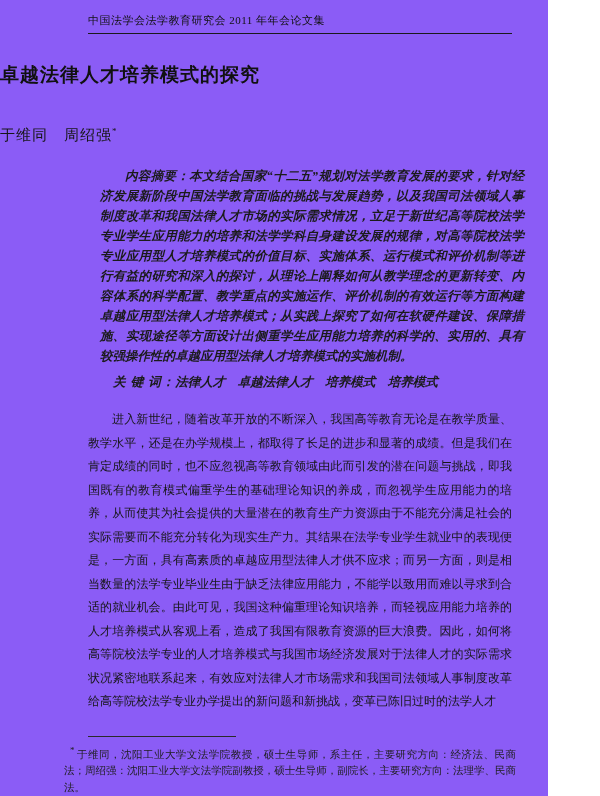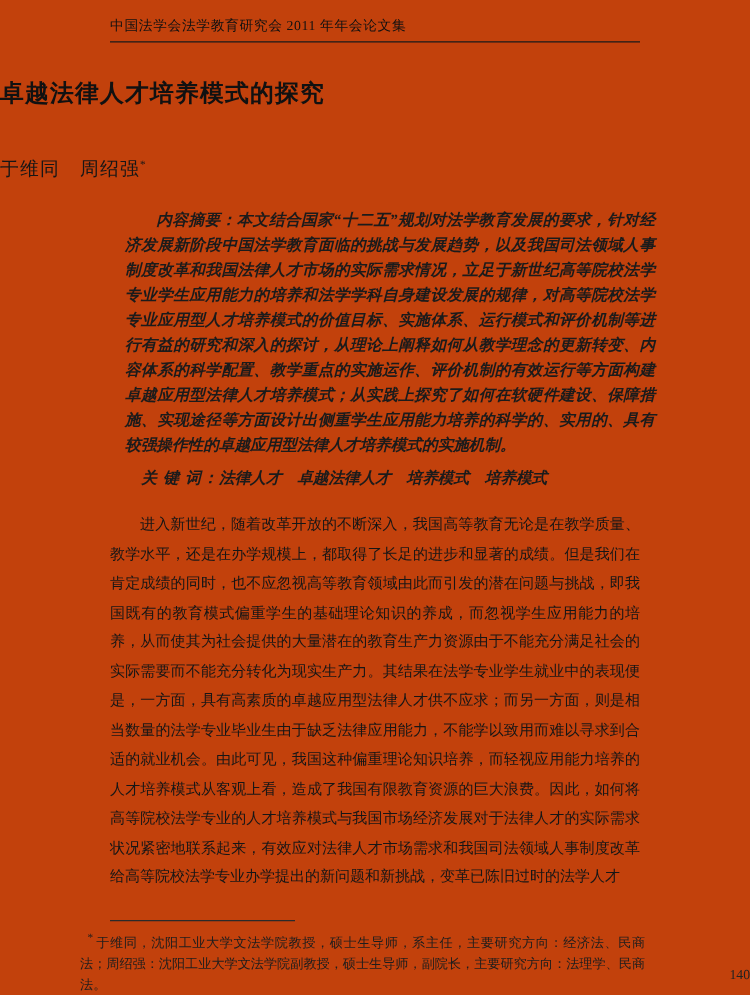--- a/index.html
+++ b/index.html
@@ -3,23 +3,23 @@
 <meta charset="utf-8">
 <style>
   * { margin: 0; padding: 0; box-sizing: border-box; }
   html, body { width: 600px; }
   body {
     font-family: "Liberation Serif", "DejaVu Serif", serif;
     background: #ffffff;
   }
   .page {
     position: relative;
-    width: 600px;
+    width: 548px;
     height: 796px;
-    background: #c2410c;
+    background: #8b5cf6;
     color: #1c1c1c;
     overflow: hidden;
   }
   .running-header {
     position: absolute;
     left: 88px;
     top: 13px;
     width: 424px;
     font-size: 11px;
     letter-spacing: 0.5px;

